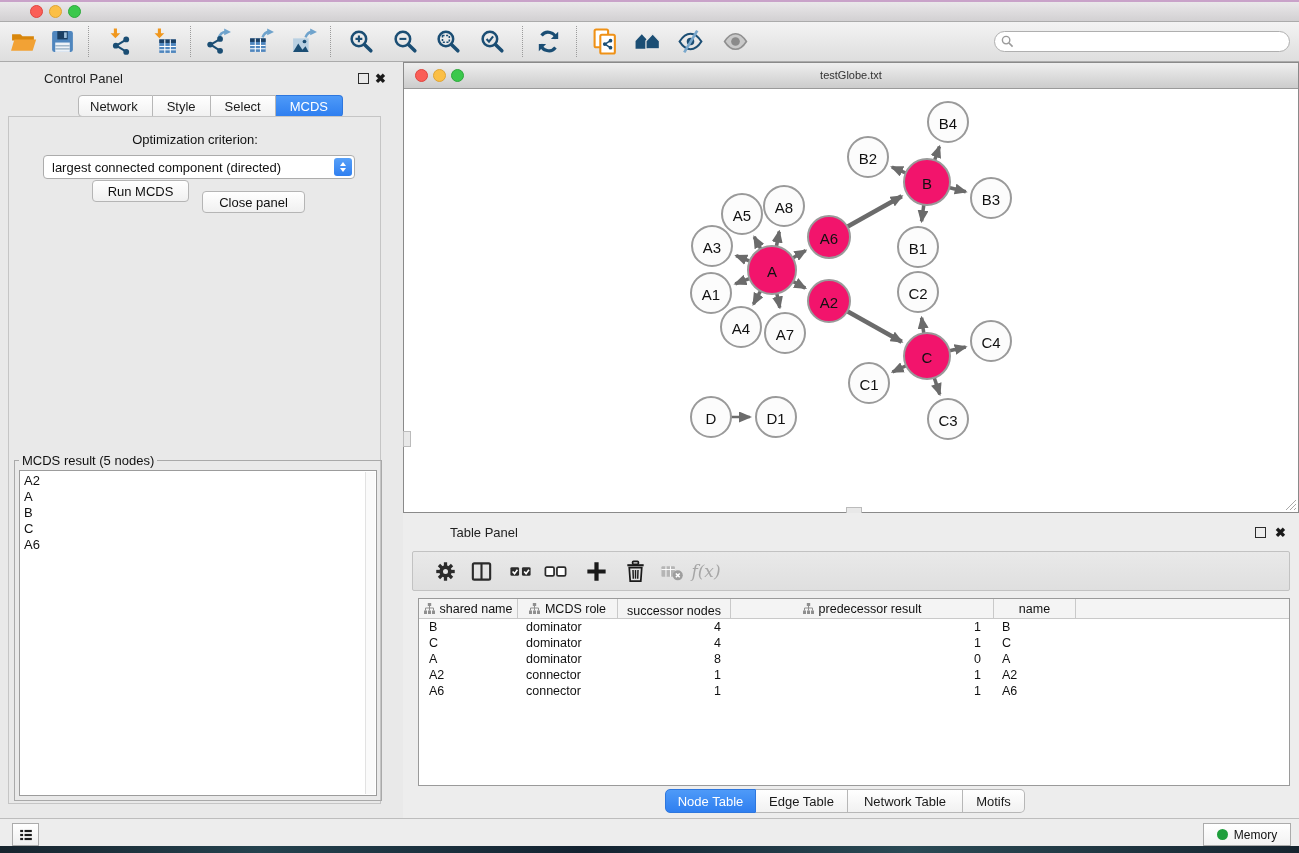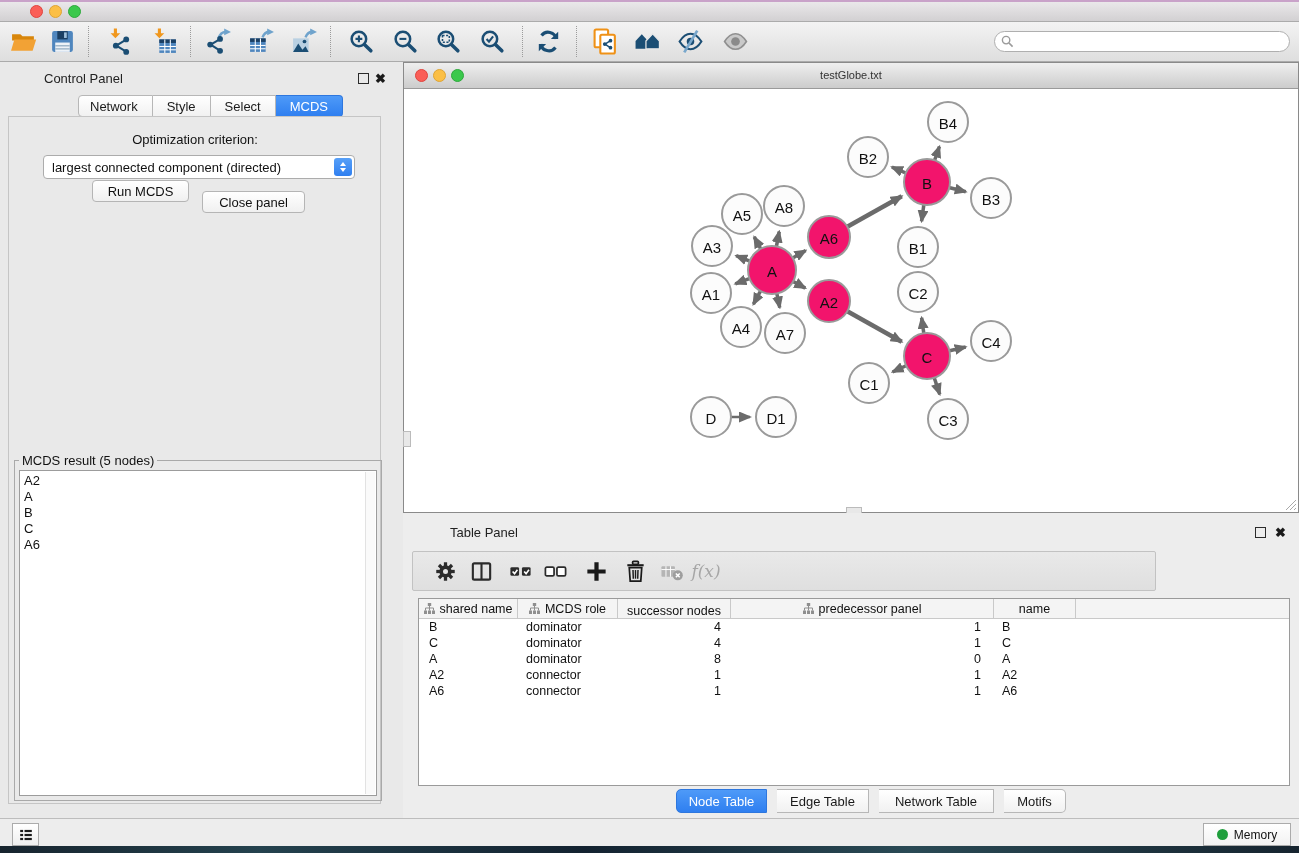--- a/index.html
+++ b/index.html
@@ -67,38 +67,38 @@
   #nw-titlebar .tl{top:6px;}
   #network-canvas{left:0;top:26px;width:894px;height:423px;background:#fff;}
   .node-label{font:15px "Liberation Sans",sans-serif;fill:#111;}
   #nw-resize{right:2px;bottom:2px;width:12px;height:12px;}
   .grip-v{left:-1px;top:368px;width:6px;height:14px;background:#E8E8E8;border:1px solid #BBB;}
   .grip-h{left:442px;bottom:-3px;width:14px;height:6px;background:#E8E8E8;border:1px solid #BBB;}
   #nw-dock{left:0;top:0;width:0;height:0;border-top:7px solid #5B8DD6;border-right:7px solid transparent;}
 
   
   #table-panel{left:403px;top:513px;width:896px;height:305px;background:#EDEDED;}
-  #tp-toolbar{left:9px;top:38px;width:744px;height:40px;background:linear-gradient(#E9E9E9,#DFDFDF);
+  #tp-toolbar{left:9px;top:38px;width:878px;height:40px;background:linear-gradient(#E9E9E9,#DFDFDF);
     border:1px solid #C2C2C2;border-radius:2px;box-sizing:border-box;}
   .tp-btn{width:32px;height:32px;top:3px;display:flex;align-items:center;justify-content:center;}
   .tp-btn svg{width:25px;height:25px;}
   .fx-label{font-family:"DejaVu Serif",serif;font-style:italic;font-size:17px;color:#A6A6A6;}
   #node-table{left:15px;top:85px;width:872px;height:188px;background:#fff;border:1px solid #9A9A9A;
     box-sizing:border-box;overflow:hidden;}
   #table-header{display:flex;height:20px;background:#F4F4F4;border-bottom:1px solid #C9C9C9;box-sizing:border-box;}
   .th{display:flex;align-items:center;justify-content:center;gap:5px;font-size:12.5px;color:#111;
     border-right:1px solid #C9C9C9;box-sizing:border-box;height:100%;}
   .tr{display:flex;height:16px;align-items:center;}
   .td{font-size:12.5px;color:#111;box-sizing:border-box;white-space:nowrap;overflow:hidden;}
   .tab-seg{height:24px;display:flex;align-items:center;justify-content:center;font-size:13px;color:#1A1A1A;
     background:linear-gradient(#FFFFFF,#F1F1F1);border:1px solid #B7B7B7;border-left:none;box-sizing:border-box;}
   .tab-seg:first-child{border-left:1px solid #B7B7B7;border-radius:5px 0 0 5px;}
   .tab-seg:last-child{border-radius:0 5px 5px 0;}
   .tab-seg.selected{background:linear-gradient(#4E9AF8,#2F7FF0);color:#fff;border-color:#2E77DE;}
-  #bottom-tabs{left:273px;top:276px;display:flex;gap:10px;}
+  #bottom-tabs{left:262px;top:276px;display:flex;}
 
   
   #status-bar{left:0;top:818px;width:1299px;height:28px;background:#EDEDED;border-top:1px solid #BDBDBD;box-sizing:border-box;}
   #list-btn{left:12px;top:4px;width:25px;height:21px;background:linear-gradient(#FFF,#EFEFEF);
     border:1px solid #ABABAB;display:flex;align-items:center;justify-content:center;}
   #memory-btn{right:8px;top:4px;width:86px;height:21px;background:linear-gradient(#FFF,#F2F2F2);
     border:1px solid #ABABAB;display:flex;align-items:center;justify-content:center;gap:6px;font-size:12px;color:#111;}
   #memory-dot{width:11px;height:11px;border-radius:50%;}
   #wallpaper{left:0;top:846px;width:1299px;height:7px;
     background:linear-gradient(90deg,#17242E,#24424E 20%,#132230 45%,#2A4A55 70%,#16242F);}
@@ -550,21 +550,21 @@
         <div class="th" style="width: 263px;">
           <svg width="11" height="11" viewBox="0 0 11 11">
             <g fill="#8F8F8F">
               <rect x="3.8" y="0" width="3.4" height="3"></rect>
               <rect x="0" y="7.5" width="3" height="3.5"></rect>
               <rect x="4" y="7.5" width="3" height="3.5"></rect>
               <rect x="8" y="7.5" width="3" height="3.5"></rect>
             </g>
             <path d="M5.5 3v2M5.5 5H1.5v2.5M5.5 5h4v2.5M5.5 5v2.5" stroke="#8F8F8F" fill="none"></path>
           </svg>
-          <span>predecessor panel</span>
+          <span>predecessor result</span>
         </div>
         <div class="th" style="width: 82px;">
           <span>name</span>
         </div>
       </div>
     <div id="table-body">
         <div class="tr">
           <div class="td" style="width: 99px; text-align: left; padding-left: 10px;">B</div>
           <div class="td" style="width: 100px; text-align: left; padding-left: 8px;">dominator</div>
           <div class="td" style="width: 113px; text-align: right; padding-right: 10px;">4</div>

